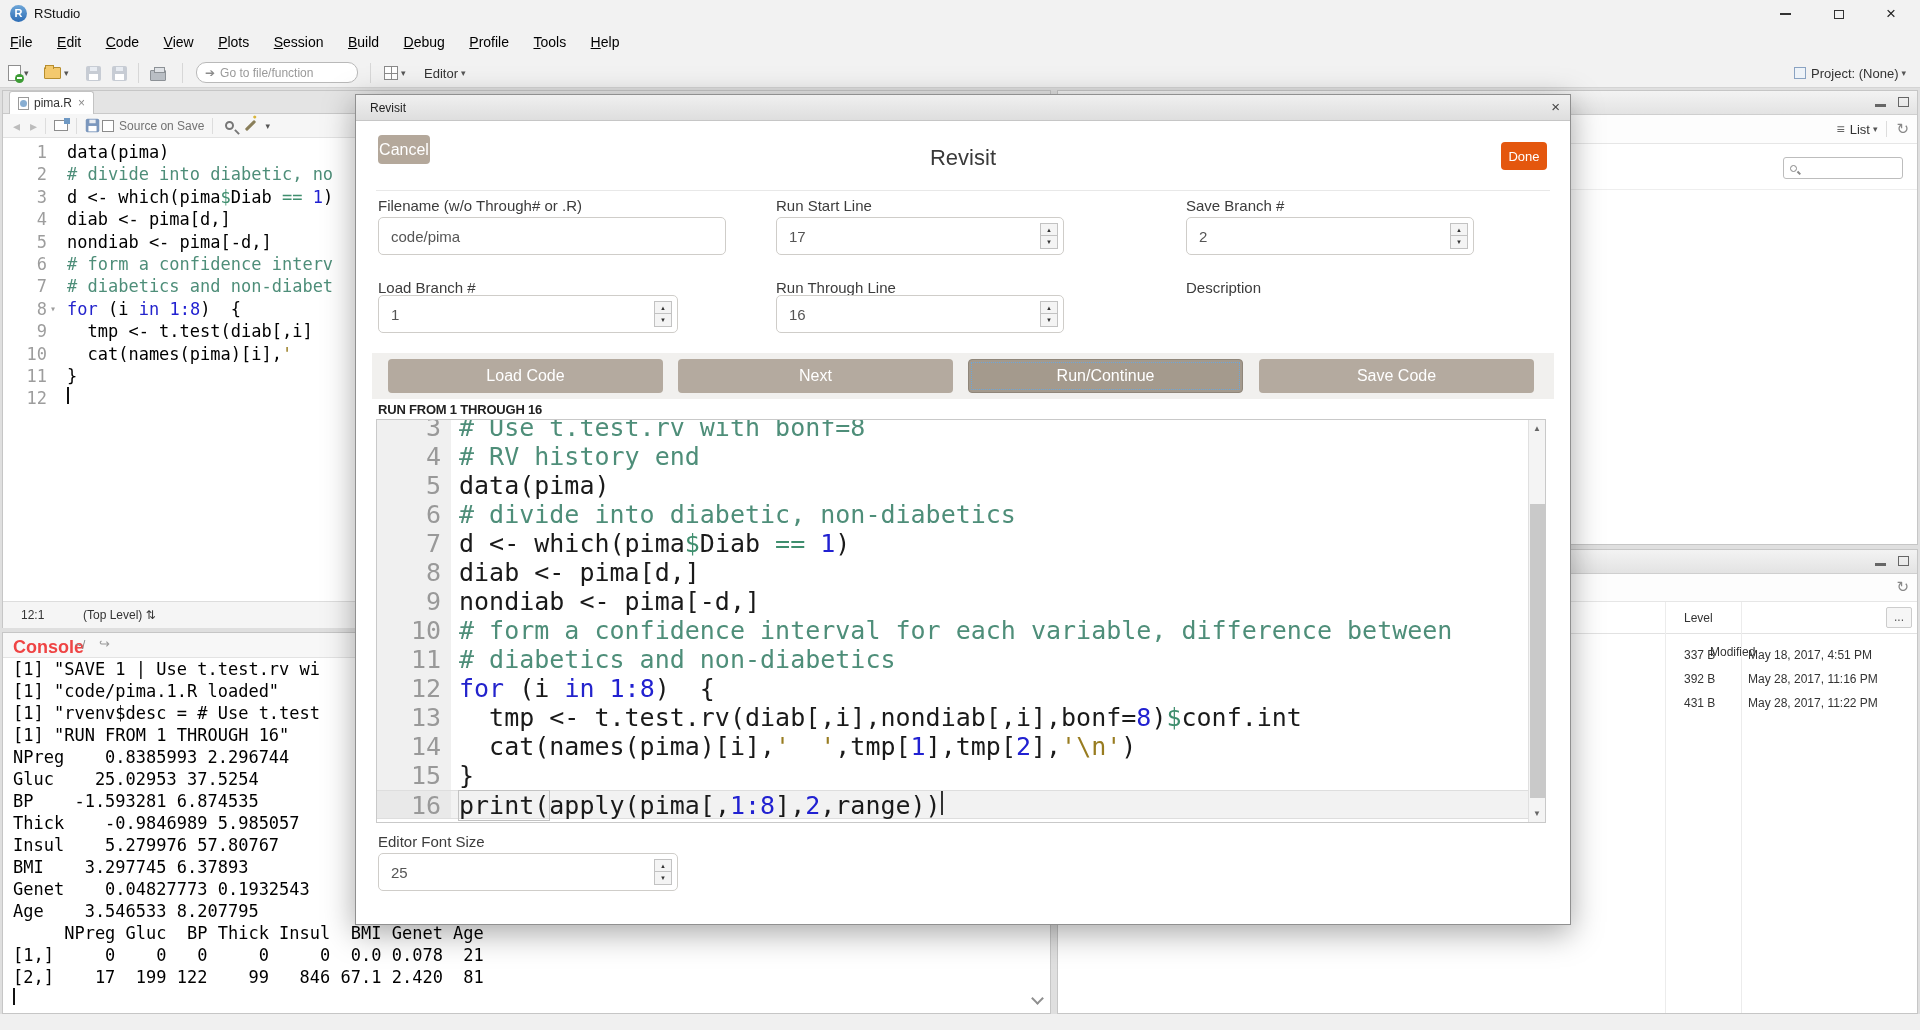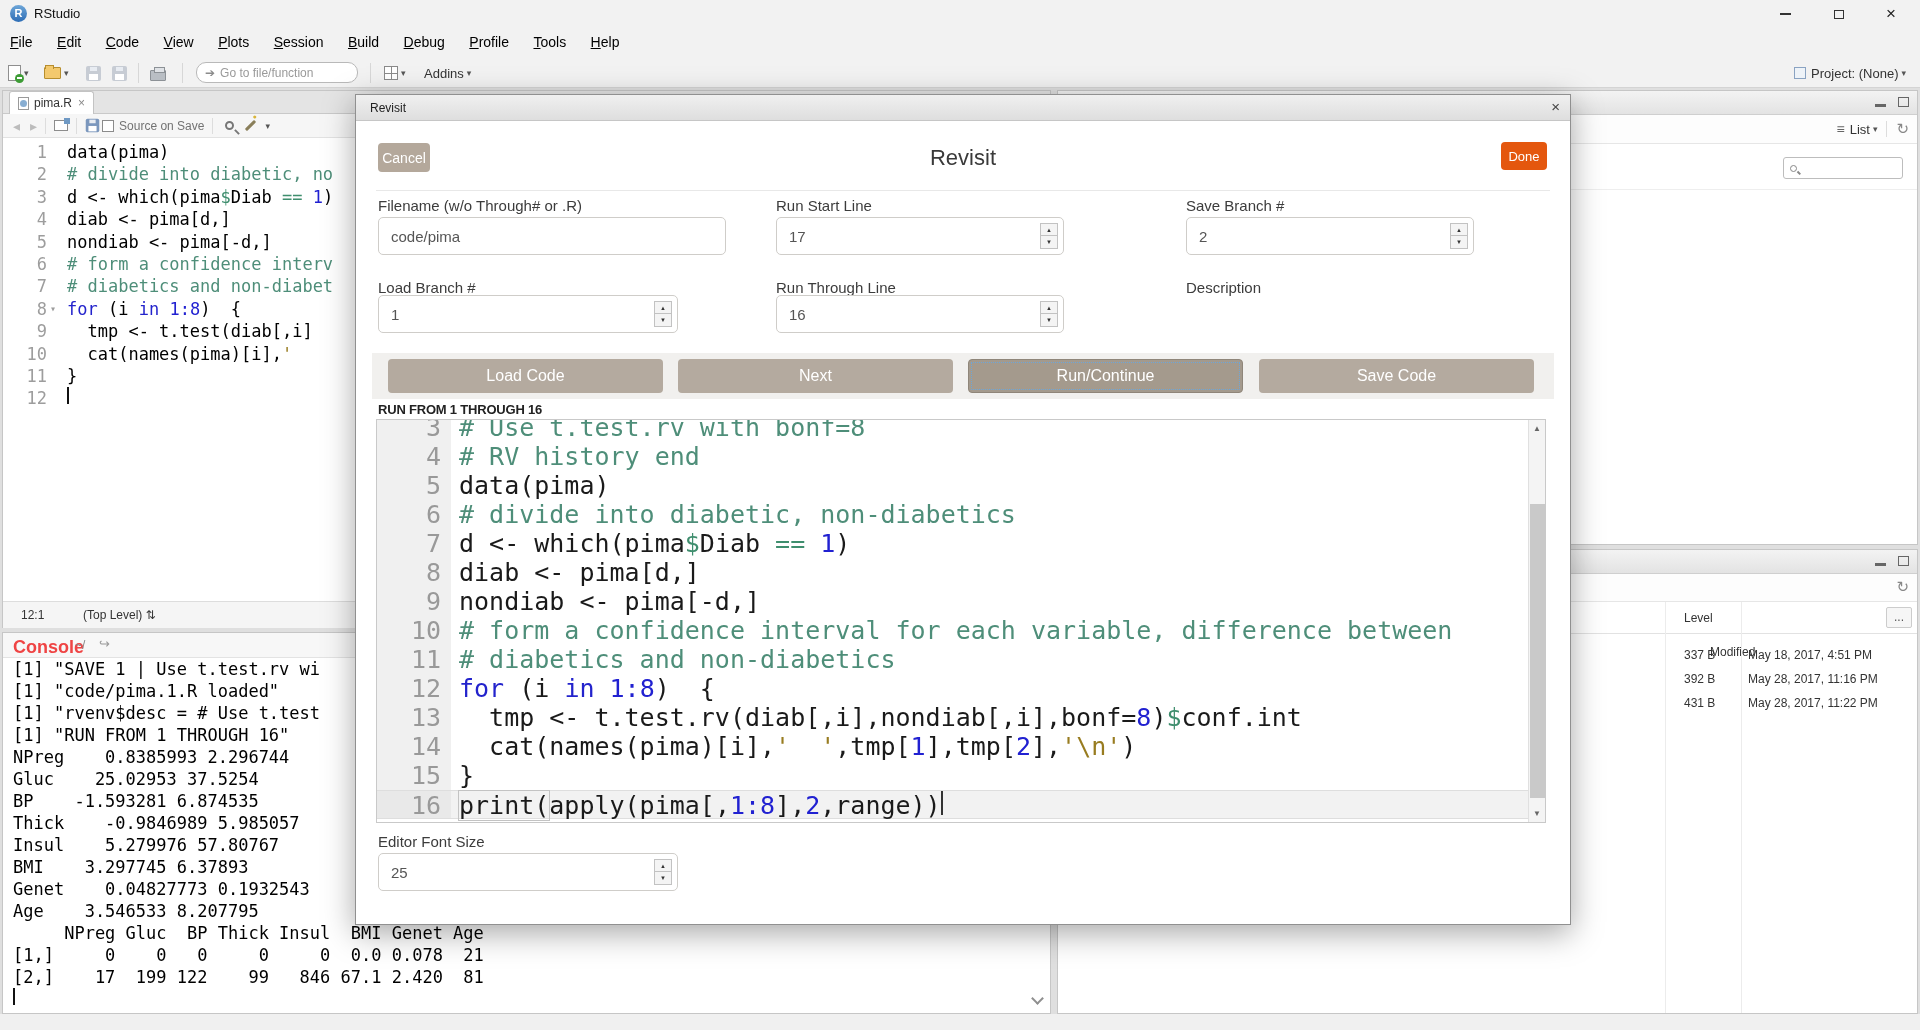--- a/index.html
+++ b/index.html
@@ -142,21 +142,21 @@
 
   
   #dialog { position:absolute; left:355px; top:94px; width:1216px; height:831px; background:#fff;
     border:1px solid #909090; box-shadow:0 8px 30px rgba(0,0,0,0.35); }
   #dlg-titlebar { position:absolute; left:0; top:0; width:100%; height:26px;
     background:linear-gradient(#f0f0f0,#dedede); border-bottom:1px solid #c6c6c6; }
   #dlg-title { position:absolute; left:14px; top:6px; font-size:12px; color:#222; }
   #dlg-close { position:absolute; right:10px; top:3px; font-size:15px; color:#444; }
 
   .btn { display:flex; align-items:center; justify-content:center; color:#fff; border-radius:4px; }
-  #btn-cancel { position:absolute; left:22px; top:48px; width:52px; height:29px; background:#b4a89b; font-size:14px; }
+  #btn-cancel { position:absolute; left:22px; top:40px; width:52px; height:29px; background:#b4a89b; font-size:16px; }
   #btn-done { position:absolute; right:23px; top:47px; width:46px; height:28px; background:#e4570e; font-size:13px; }
   #dlg-heading { position:absolute; left:0; right:0; top:50px; text-align:center; font-size:22px; color:#3a3a3a; }
   #dlg-divider { position:absolute; left:20px; right:20px; top:95px; height:1px; background:#e8e8e8; }
 
   .fld-label { position:absolute; font-size:15px; color:#3c3c3c; }
   .fld { position:absolute; height:38px; border:1px solid #cfcdc9; border-radius:5px; background:#fff;
     display:flex; align-items:center; font-size:15px; color:#555; padding-left:12px; }
   .spinner { position:absolute; right:5px; top:5px; bottom:5px; width:18px; border:1px solid #c2c2c2; background:#f4f4f4; }
   .spin-half { height:50%; display:flex; align-items:center; justify-content:center; font-size:6px; color:#333; }
   .spin-half.up { border-bottom:1px solid #c2c2c2; }
@@ -253,21 +253,21 @@
   <div id="goto-box">
     <span class="arrow">➔</span>
     <input id="goto-input" placeholder="Go to file/function" style="">
   </div>
   <div class="tsep" style="left:370px;"></div>
   <div class="tbtn" style="left:384px;">
     <span class="i-grid"></span>
     <span class="caret">▾</span>
   </div>
   <div class="tbtn" style="left:424px; font-size:13px; color:#333;">
-    <span>Addins</span>
+    <span>Editor</span>
     <span class="caret">▾</span>
   </div>
   <div id="project-sel">
     <span class="i-cube"></span>
     <span>Project: (None)</span>
     <span class="caret">▾</span>
   </div>
 </div>
 
 <div id="editor-pane" class="pane">

